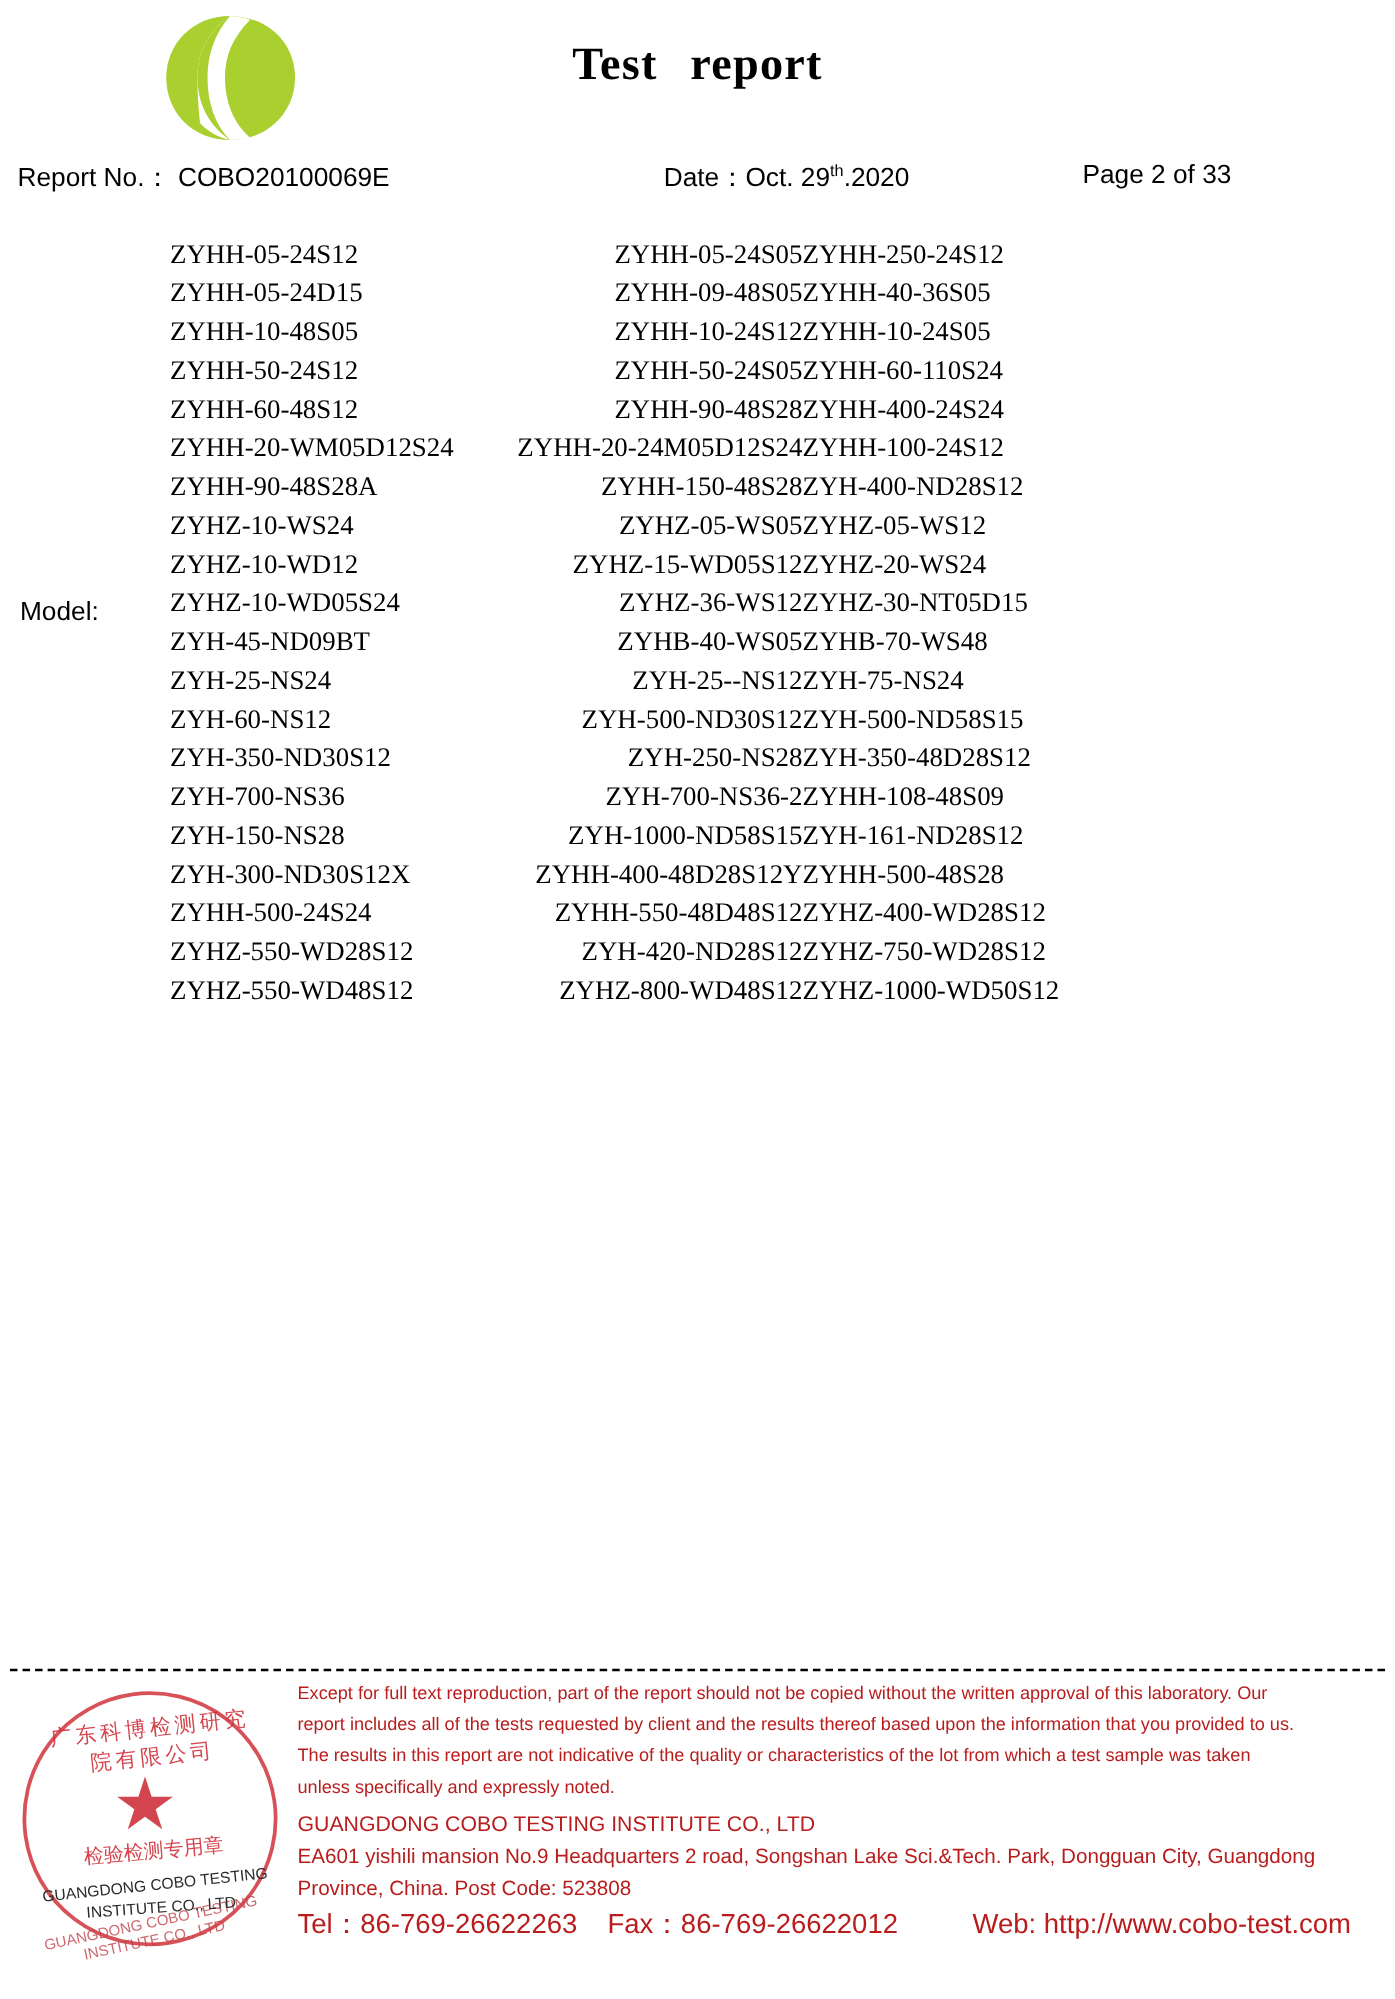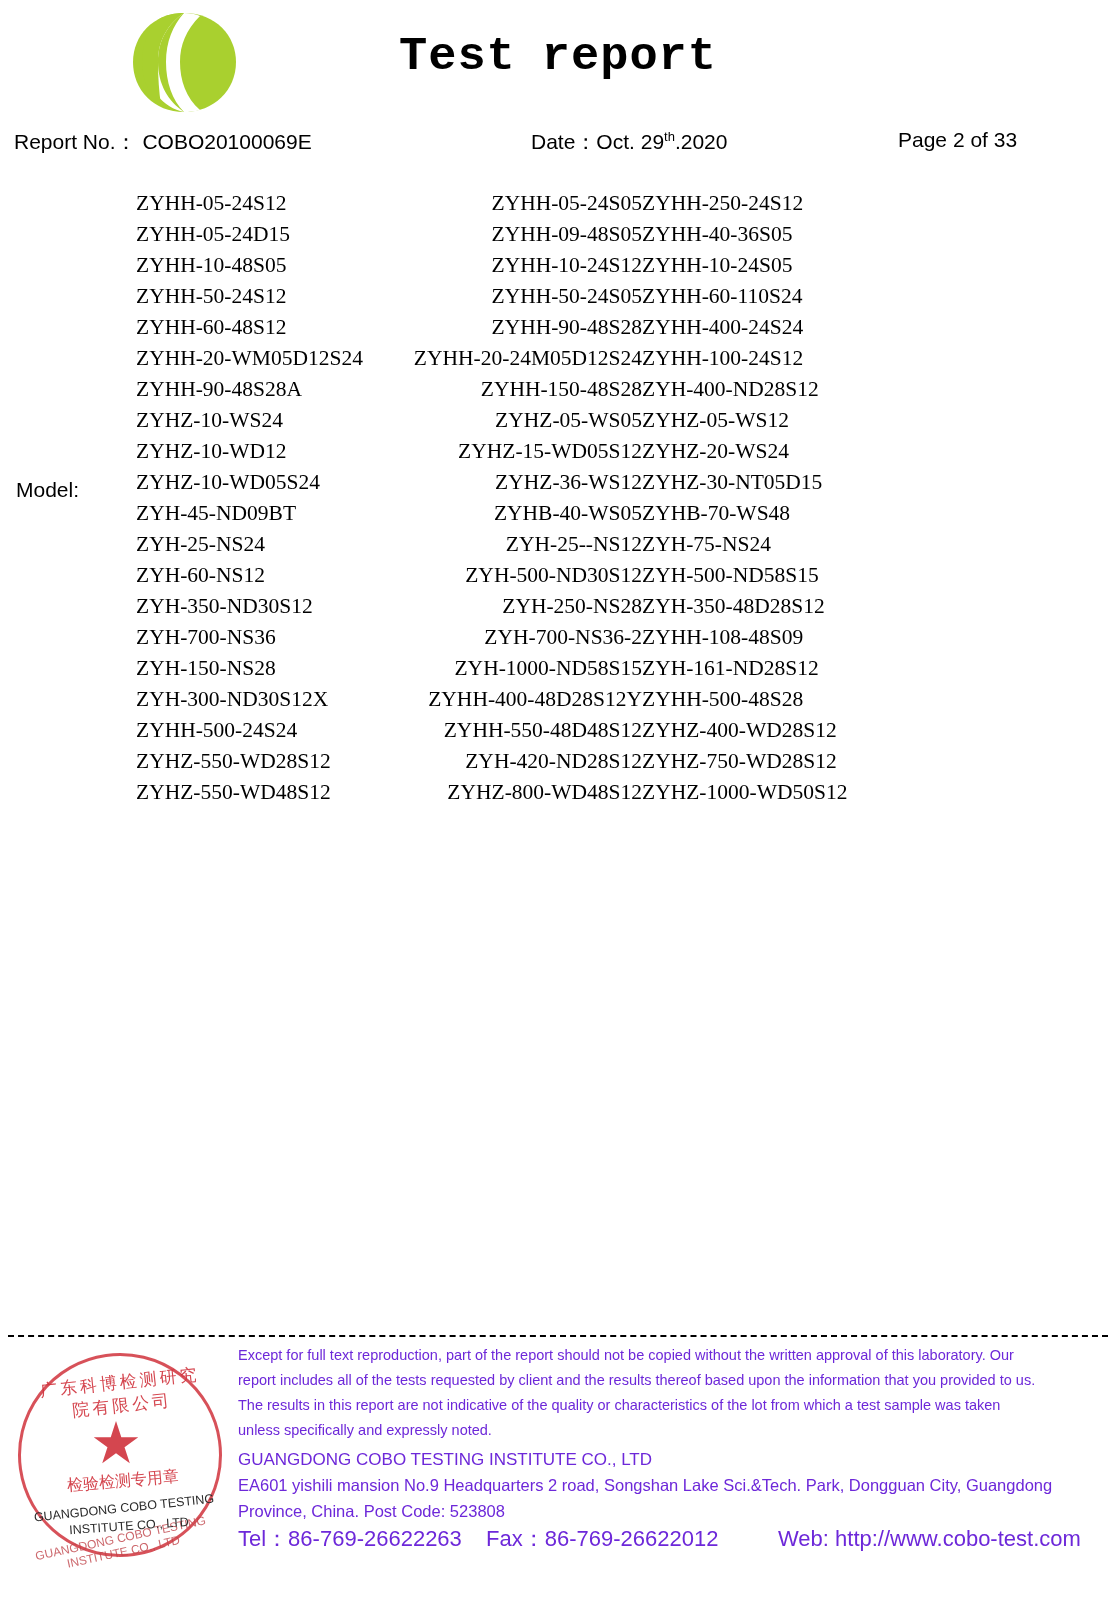--- a/index.html
+++ b/index.html
@@ -27,23 +27,23 @@
     top: 10px;
     width: 112px;
     height: 105px;
   }
   .report-title {
     position: absolute;
     left: 0;
     right: 0;
     top: 30px;
     text-align: center;
-    font-family: Liberation Mono, monospace;
+    font-family: Liberation Serif, serif;
     font-weight: bold;
-    font-size: 47px;
+    font-size: 37px;
     letter-spacing: 1px;
   }
   .report-title .gap { display: inline-block; width: 26px; }
 
   
   .meta {
     position: relative;
     height: 38px;
     margin-top: 8px;
     font-family: "Liberation Sans", sans-serif;
@@ -61,21 +61,21 @@
     position: absolute;
     left: 531px;
     top: 0;
   }
   .meta .date sup {
     font-size: 13px;
     vertical-align: super;
   }
   .meta .page {
     position: absolute;
-    left: 898px;
+    left: 866px;
     top: 0;
   }
 
   
   .model-block {
     position: relative;
     margin-top: 22px;
     min-height: 640px;
   }
   .model-label {
@@ -127,21 +127,21 @@
     height: 210px;
   }
   .footer-text {
     position: absolute;
     left: 238px;
     top: 0;
     width: 860px;
     font-family: "Liberation Sans", sans-serif;
     font-size: 14.5px;
     line-height: 25px;
-    color: #6d28d9;
+    color: #b91c1c;
   }
   .footer-text .disclaimer {
     font-size: 14.5px;
   }
   .footer-text .company {
     font-size: 17px;
     margin-top: 4px;
   }
   .footer-text .addr {
     font-size: 16.5px;

